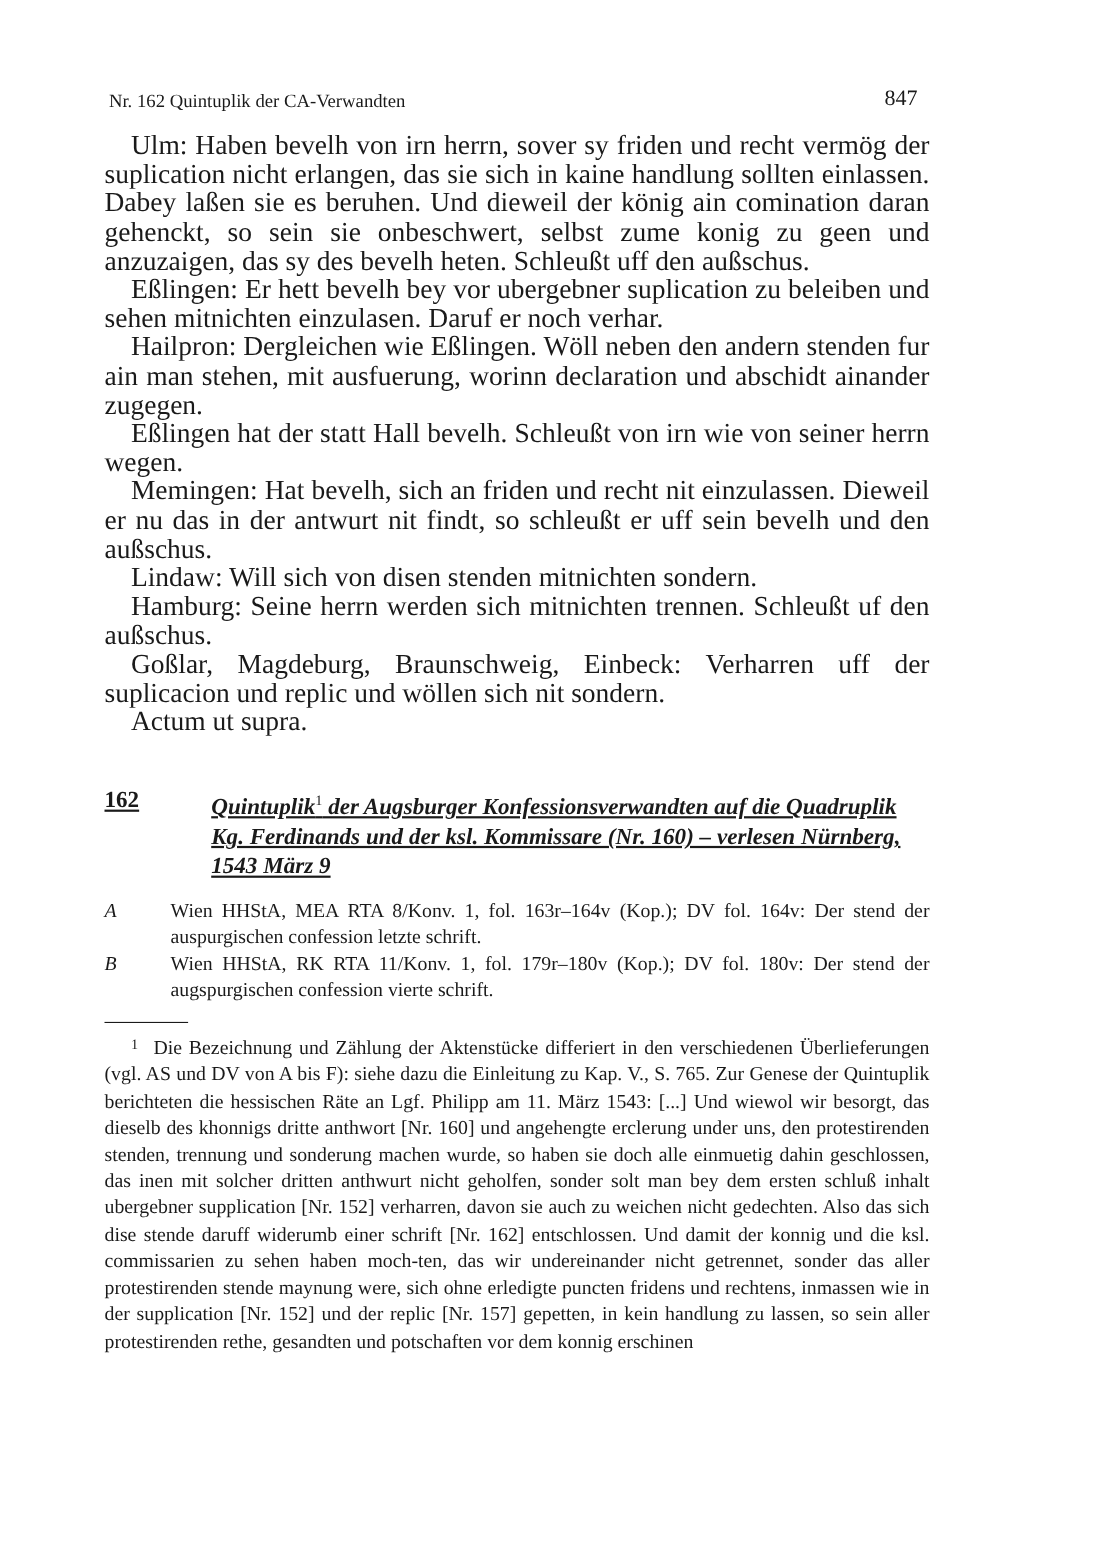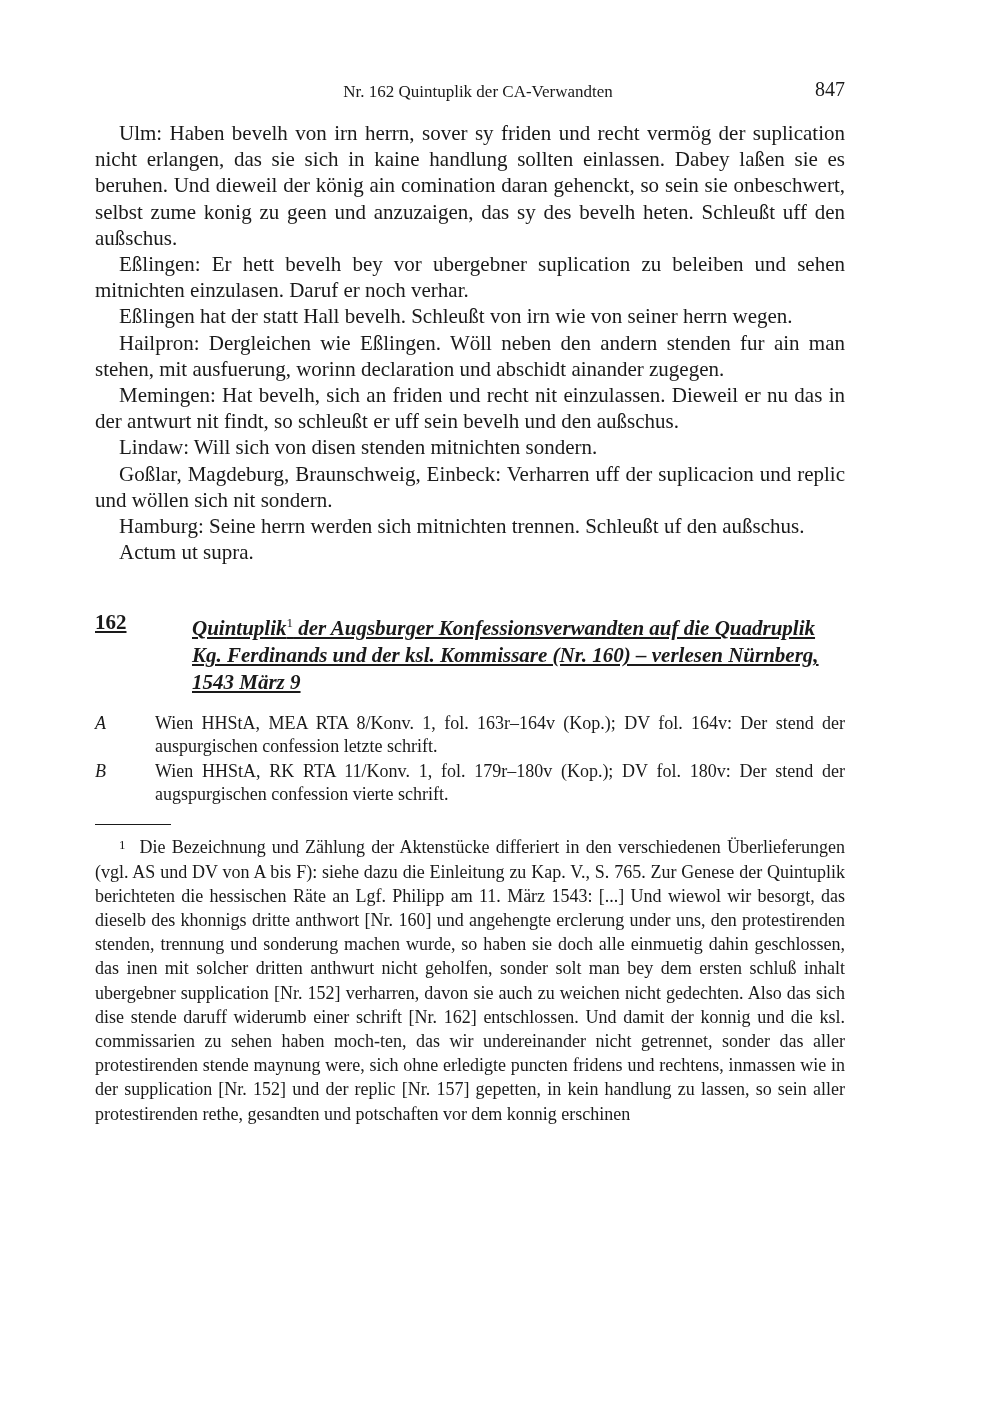--- a/index.html
+++ b/index.html
@@ -1,22 +1,22 @@
 <!DOCTYPE html>
 <html><head>
   <meta charset="utf-8">
   <style>
     html, body { margin: 0; padding: 0; background: #ffffff; }
     body { width: 1004px; height: 1418px; position: relative; overflow: hidden; color: #1a1a1a;
       font-family: "Liberation Serif", "DejaVu Serif", serif; }
     .page { position: absolute; left: 95px; top: 78px; width: 750px; }
     .running-head { position: relative; height: 32px; font-size: 17px; }
-    .running-title { position: absolute; left: 16px; right: 0; text-align: center; top: 4px; }
-    .page-number { position: absolute; right: 0; top: 0; font-size: 20px; text-align: right; }
-    .body-text { font-size: 21px; line-height: 26.2px; text-align: justify; margin-top: 10px; }
+    .running-title { position: absolute; left: 4px; right: 0; top: 4px; }
+    .page-number { position: absolute; right: 11px; top: 0; font-size: 20px; text-align: right; }
+    .body-text { font-size: 25px; line-height: 26.2px; text-align: justify; margin-top: 10px; }
     .body-text p { margin: 0; text-indent: 24px; }
     .doc-head { margin-top: 44px; display: flex; font-size: 21px; line-height: 27px; font-weight: bold; text-decoration: underline; }
     .doc-num { width: 60px; flex: none; }
     .doc-title { font-style: italic; flex: 1; margin-left: 37px; }
     .doc-title sup { font-style: normal; font-weight: normal; font-size: 13px; }
     .sources { margin-top: 16px; font-size: 18px; line-height: 23px; }
     .source { display: flex; margin-bottom: 2px; text-align: justify; }
     .source-siglum { width: 60px; flex: none; font-style: italic; }
     .source-text { flex: 1; }
     .it { }
@@ -29,26 +29,26 @@
 
 <div class="page">
   <div class="running-head">
     <span class="running-title">Nr. 162 Quintuplik der CA-Verwandten</span>
     <span class="page-number">847</span>
   </div>
 
   <div class="body-text">
     <p>Ulm: Haben bevelh von irn herrn, sover sy friden und recht vermög der suplication nicht erlangen, das sie sich in kaine handlung sollten einlassen. Dabey laßen sie es beruhen. Und dieweil der könig ain comination daran gehenckt, so sein sie onbeschwert, selbst zume konig zu geen und anzuzaigen, das sy des bevelh heten. Schleußt uff den außschus.</p>
     <p>Eßlingen: Er hett bevelh bey vor ubergebner suplication zu beleiben und sehen mitnichten einzulasen. Daruf er noch verhar.</p>
+    <p>Hailpron: Dergleichen wie Eßlingen. Wöll neben den andern stenden fur ain man stehen, mit ausfuerung, worinn declaration und abschidt ainander zugegen.</p>
     <p>Eßlingen hat der statt Hall bevelh. Schleußt von irn wie von seiner herrn wegen.</p>
-    <p>Hailpron: Dergleichen wie Eßlingen. Wöll neben den andern stenden fur ain man stehen, mit ausfuerung, worinn declaration und abschidt ainander zugegen.</p>
     <p>Memingen: Hat bevelh, sich an friden und recht nit einzulassen. Dieweil er nu das in der antwurt nit findt, so schleußt er uff sein bevelh und den außschus.</p>
     <p>Lindaw: Will sich von disen stenden mitnichten sondern.</p>
+    <p>Hamburg: Seine herrn werden sich mitnichten trennen. Schleußt uf den außschus.</p>
     <p>Goßlar, Magdeburg, Braunschweig, Einbeck: Verharren uff der suplicacion und replic und wöllen sich nit sondern.</p>
-    <p>Hamburg: Seine herrn werden sich mitnichten trennen. Schleußt uf den außschus.</p>
     <p>Actum ut supra.</p>
   </div>
 
   <div class="doc-head">
     <span class="doc-num">162</span>
     <span class="doc-title"><span>Quintuplik</span><sup>1</sup><span> der Augsburger Konfessionsverwandten auf die Quadruplik Kg. Ferdinands und der ksl. Kommissare (Nr. 160) – verlesen Nürnberg, 1543 März 9</span></span>
   </div>
 
   <div class="sources">
     <div class="source">

